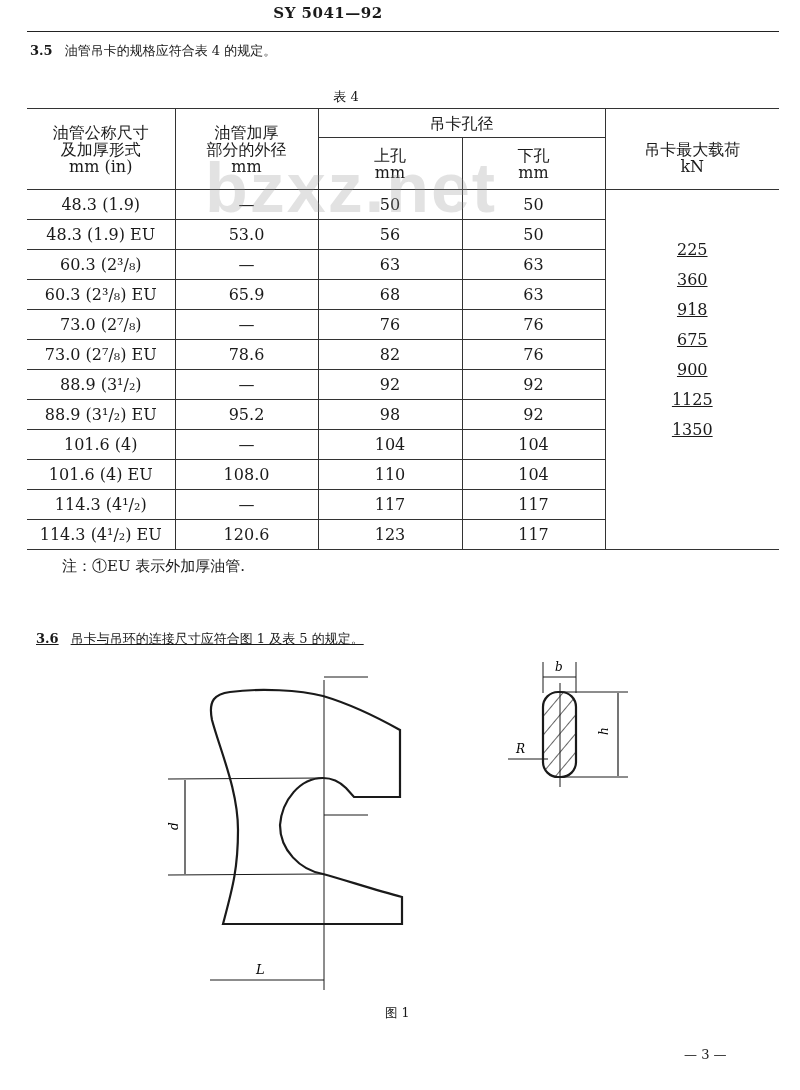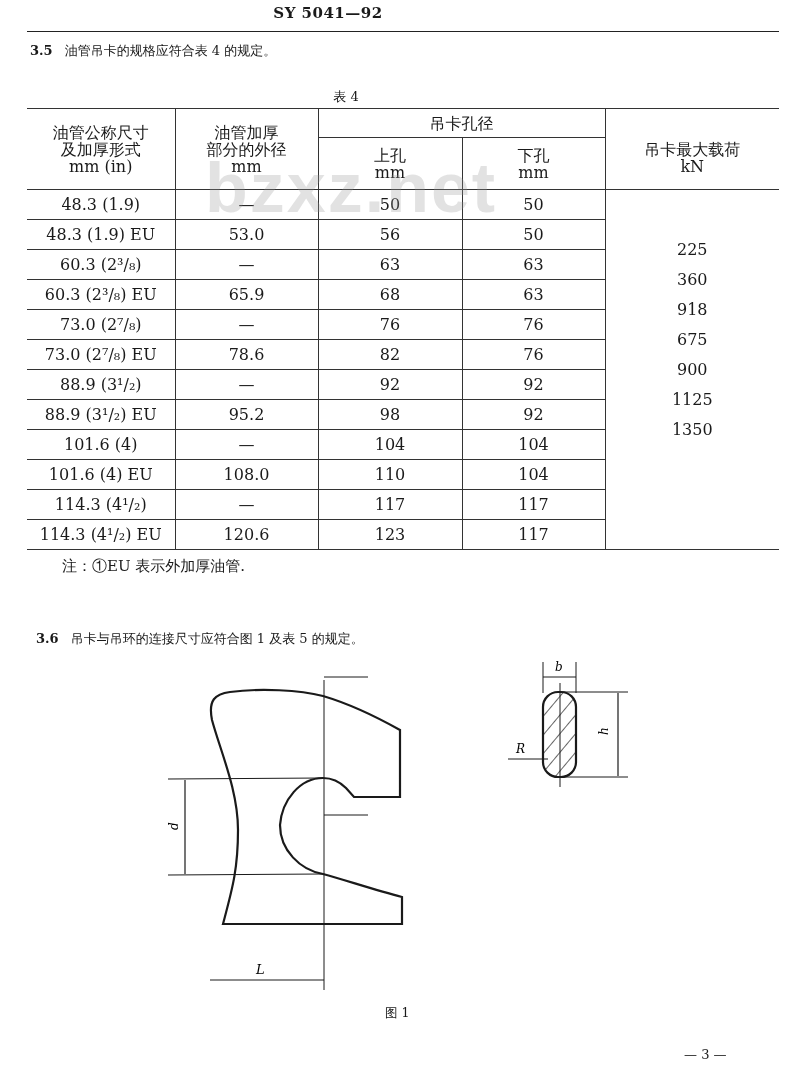--- a/index.html
+++ b/index.html
@@ -14,21 +14,21 @@
 
   table.t4 { position:absolute; top:108px; left:27px; width:752px; border-collapse:collapse;
              font-size:16px; table-layout:fixed; }
   table.t4 th, table.t4 td { border:1px solid #333; text-align:center; padding:0; font-weight:normal; }
   table.t4 { border-top:1.8px solid #222; border-bottom:1.8px solid #222; }
   table.t4 th:first-child, table.t4 td:first-child { border-left:none; }
   table.t4 th:last-child, table.t4 td.load { border-right:none; }
   table.t4 td { height:29px; }
   table.t4 th { line-height:17px; }
   td.load { vertical-align:top; border-bottom:none; }
-  .load-list div { height:30px; line-height:30px; }
+  .load-list div { height:30px; line-height:30px;text-decoration:underline; }
   .watermark { top:148px; left:205px; font-family:Liberation Sans, sans-serif;
                font-weight:bold; font-size:70px; color:rgba(150,150,150,0.28); letter-spacing:2px; pointer-events:none; }
   .notes { font-size:15px; line-height:21px; }
   .figcap { font-size:12.5px; }
   .pageno { font-size:13px; }
   svg { position:absolute; }
 </style>
 </head>
 <body>
 
@@ -164,21 +164,21 @@
       </tr>
   </tbody>
 </table>
 
 <div class="abs watermark">bzxz.net</div>
 
 <div class="abs notes" style="top:556px;left:62px;">
   <div>注：①EU 表示外加厚油管.</div>
 </div>
 
-<div class="abs clause" style="top:630px;left:36px;">
+<div class="abs clause" style="top:630px;left:36px;text-decoration:underline;">
   <b>3.6</b><span>吊卡与吊环的连接尺寸应符合图 1 及表 5 的规定。</span>
 </div>
 
 <svg style="left:160px;top:660px;" width="300" height="330" viewBox="0 0 300 330">
   <g fill="none" stroke="#1a1a1a">
 
     <path stroke-width="2.2" d="M63,264 C72,230 78,210 78,170 C78,130 60,90 52,60 C48,40 55,34 70,32 C100,28 140,30 163,36 C190,44 215,56 240,70 L240,137 L194,137 L186,128 C178,120 170,118 163,118 C140,118 122,140 120,165 C120,190 140,210 163,214 C185,220 215,230 242,237 L242,264 Z"></path>
 
     <path stroke-width="1" d="M164,20 L164,330"></path>
     <path stroke-width="1" d="M164,17 L208,17"></path>

